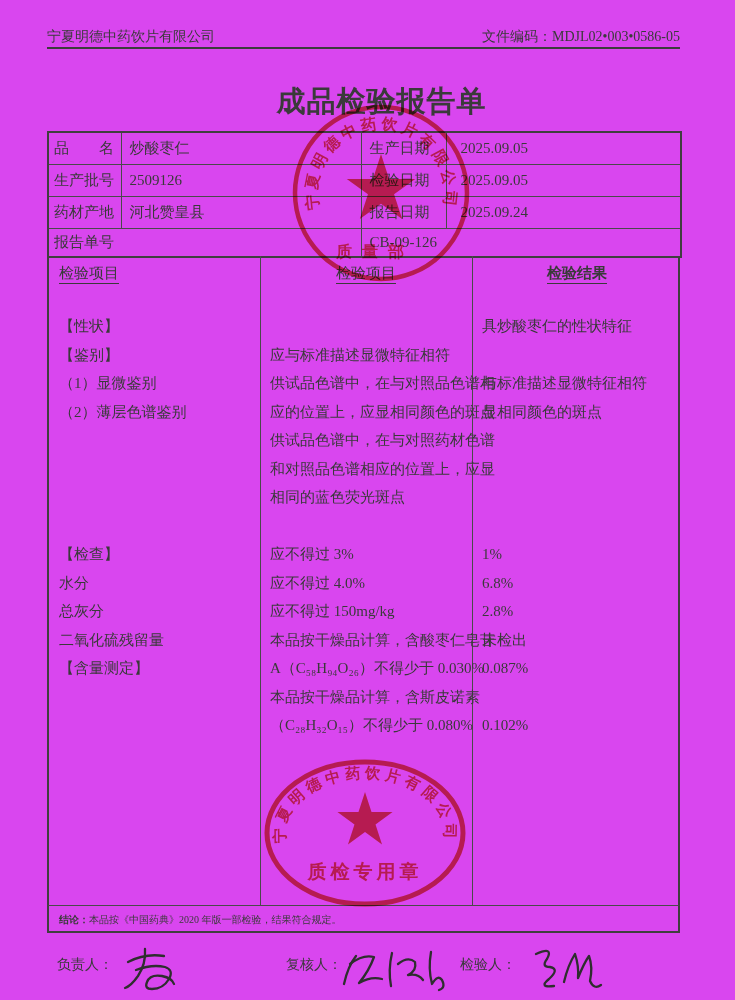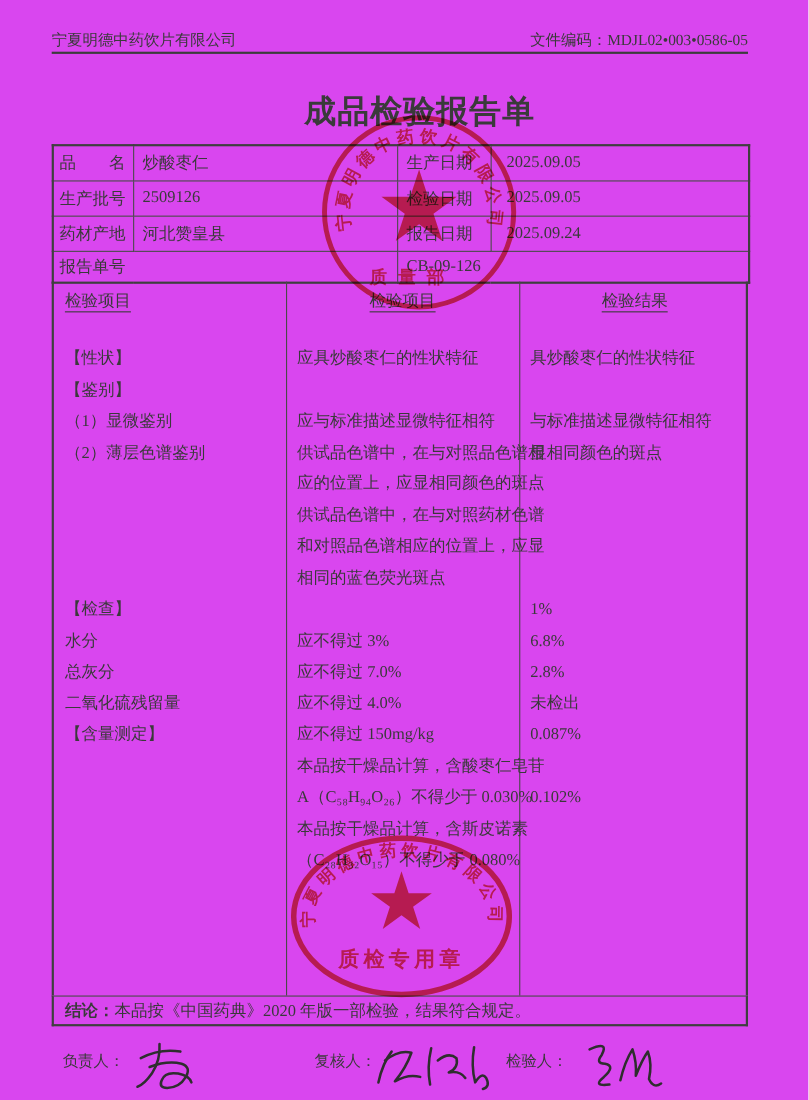--- a/index.html
+++ b/index.html
@@ -16,28 +16,28 @@
   table.info{border:2px solid #3f3f3f;}
   table.info td{border:1px solid #4a4a4a;font-size:15px;padding:0 0 0 8px;vertical-align:middle;white-space:nowrap;overflow:hidden;}
   table.info tr.r1 td,table.info tr.r2 td,table.info tr.r3 td{height:31px;}
   table.info tr.r4 td{height:27px;}
   
   .insp{position:absolute;left:47px;top:256px;width:633px;height:649px;border-left:2px solid #3f3f3f;border-right:2px solid #3f3f3f;box-sizing:border-box;}
   .vdiv{position:absolute;top:0;bottom:0;width:1px;background:#4a4a4a;}
   .vdiv.d1{left:211px;} .vdiv.d2{left:423px;}
   .col-hdr{position:absolute;top:8px;font-size:15px;}
   .col-hdr span{text-decoration:underline;text-underline-offset:5px;}
-  .ch-a{left:10px;} .ch-b{left:211px;width:212px;text-align:center;} .ch-c{left:423px;width:210px;text-align:center;}
+  .ch-a{left:10px;} .ch-b{left:211px;width:212px;text-align:center;} .ch-c{left:423px;width:210px;text-align:center;font-weight:bold;}
   .bodycol{position:absolute;top:56px;font-size:15px;}
   .bc-a{left:10px;width:196px;} .bc-b{left:221px;width:198px;} .bc-c{left:433px;width:196px;}
   .ln{height:28.5px;line-height:28.5px;white-space:nowrap;}
   
   .concl{position:absolute;left:47px;top:905px;width:633px;height:28px;line-height:28px;
     border-left:2px solid #3f3f3f;border-right:2px solid #3f3f3f;border-top:1px solid #4a4a4a;border-bottom:2px solid #3f3f3f;
-    box-sizing:border-box;font-size:15px;padding-left:10px;white-space:nowrap;}
+    box-sizing:border-box;font-size:10px;padding-left:10px;white-space:nowrap;}
   .concl b{font-weight:bold;}
   
   .signs{position:absolute;left:0;top:940px;width:735px;height:60px;font-size:14px;}
   .sig-label{position:absolute;top:16px;}
   .sl-1{left:57px;} .sl-2{left:286px;text-align:center;} .sl-3{left:460px;}
   .sig-svg{position:absolute;top:0;}
   .sg-1{left:112px;} .sg-2{left:330px;} .sg-3{left:518px;}
   .sig-svg path{fill:none;stroke:#2e2e2e;stroke-width:2.3;stroke-linecap:round;stroke-linejoin:round;}
   
   .stamp{position:absolute;mix-blend-mode:multiply;opacity:0.8;}
@@ -112,31 +112,29 @@
       <div class="ln">水分</div>
       <div class="ln">总灰分</div>
       <div class="ln">二氧化硫残留量</div>
       <div class="ln">【含量测定】</div>
       <div class="ln"></div>
       <div class="ln"></div>
       <div class="ln"></div>
     </div>
 
     <div class="bodycol bc-b">
-      <div class="ln">应具炒酸枣仁的性状特征</div>
       <div class="ln"></div>
       <div class="ln">应与标准描述显微特征相符</div>
       <div class="ln">供试品色谱中，在与对照品色谱相</div>
       <div class="ln">应的位置上，应显相同颜色的斑点</div>
       <div class="ln">供试品色谱中，在与对照药材色谱</div>
       <div class="ln">和对照品色谱相应的位置上，应显</div>
       <div class="ln">相同的蓝色荧光斑点</div>
       <div class="ln"></div>
       <div class="ln">应不得过 3%</div>
-      <div class="ln">应不得过 7.0%</div>
       <div class="ln">应不得过 4.0%</div>
       <div class="ln">应不得过 150mg/kg</div>
       <div class="ln">本品按干燥品计算，含酸枣仁皂苷</div>
       <div class="ln">A（C₅₈H₉₄O₂₆）不得少于 0.030%</div>
       <div class="ln">本品按干燥品计算，含斯皮诺素</div>
       <div class="ln">（C₂₈H₃₂O₁₅）不得少于 0.080%</div>
     </div>
 
     <div class="bodycol bc-c">
       <div class="ln">具炒酸枣仁的性状特征</div>

